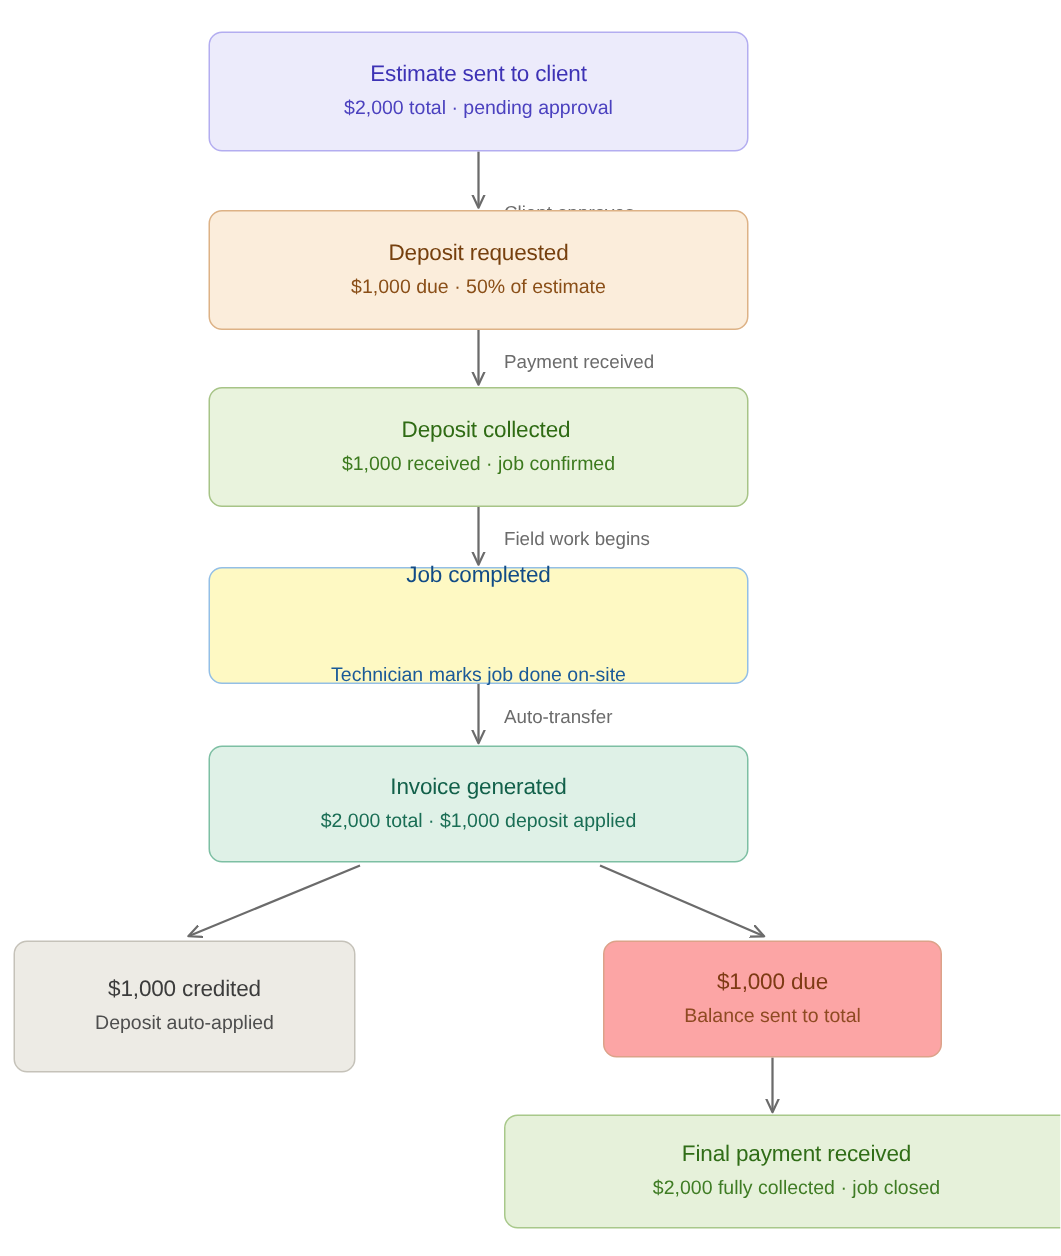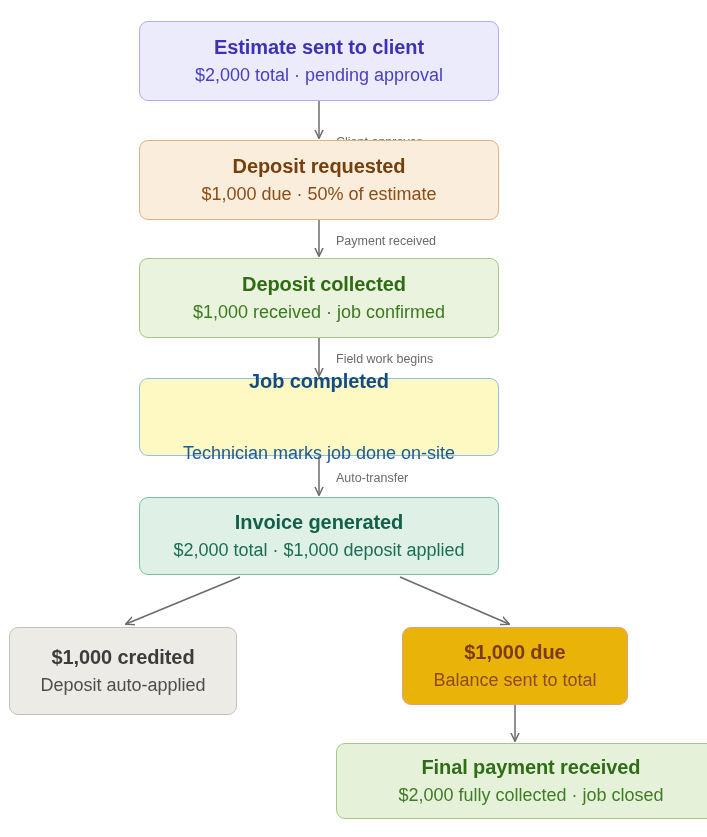--- a/index.html
+++ b/index.html
@@ -33,28 +33,28 @@
     border-width: 1px;
     border-style: solid;
     display: flex;
     flex-direction: column;
     align-items: center;
     justify-content: center;
     text-align: center;
     padding: 6px 10px;
   }
   .node-title {
-    font-size: 20px;
-    font-weight: bold;
+    font-size: 15px;
+    font-weight: normal;
     line-height: 1.25;
     letter-spacing: -0.1px;
     white-space: nowrap;
   }
   .node-sub {
-    font-size: 18px;
+    font-size: 13px;
     font-weight: normal;
     line-height: 1.3;
     margin-top: 4px;
     white-space: nowrap;
   }
   .edge-label {
     position: absolute;
     font-size: 12.5px;
     color: #6b6b6b;
     white-space: nowrap;
@@ -89,21 +89,21 @@
   .t-blue .node-sub   { color: #1a5a98; }
 
   .t-teal { background: #dff1e7; border-color: #7dbfa3; }
   .t-teal .node-title { color: #12604a; }
   .t-teal .node-sub   { color: #1a6e55; }
 
   .t-gray { background: #edebe5; border-color: #c5c2b9; }
   .t-gray .node-title { color: #3c3c3c; }
   .t-gray .node-sub   { color: #4e4e4e; }
 
-  .t-red { background: #eab308; border-color: #dca289; }
+  .t-red { background: #fca5a5; border-color: #dca289; }
   .t-red .node-title { color: #7e3a14; }
   .t-red .node-sub   { color: #8e4a22; }
 
   .t-green2 { background: #e6f1da; border-color: #a8c88a; }
   .t-green2 .node-title { color: #306d17; }
   .t-green2 .node-sub   { color: #3f7c24; }
 </style>
 </head>
 <body>
 

